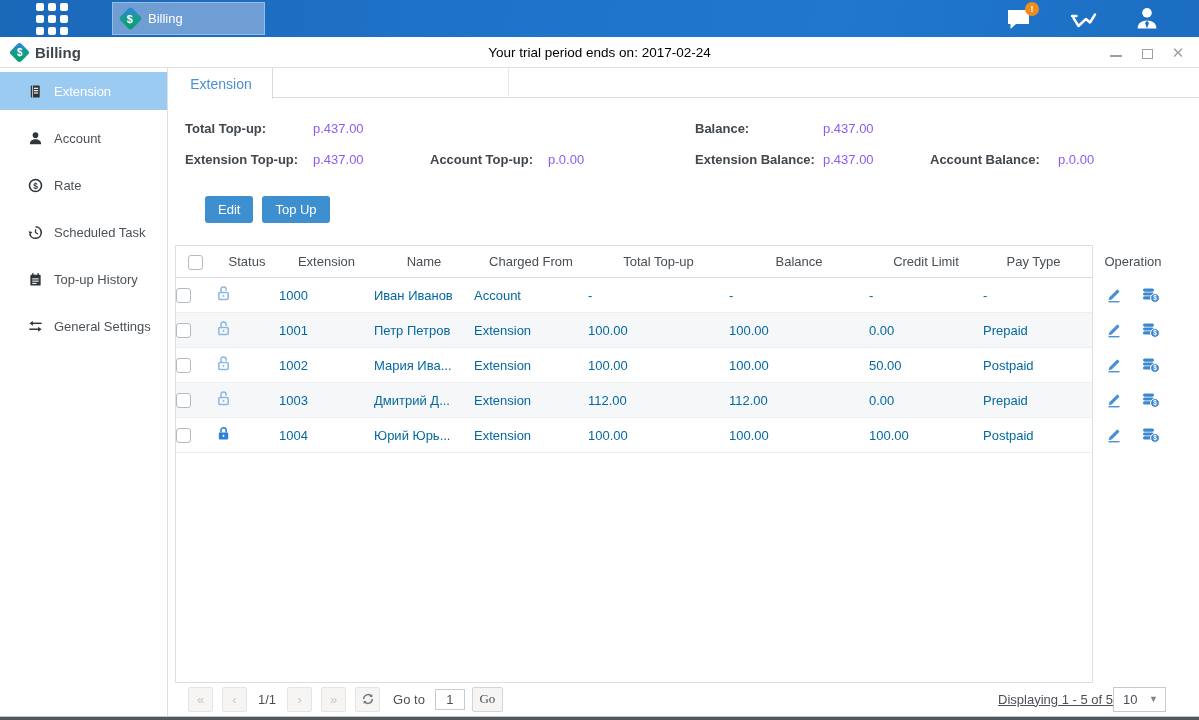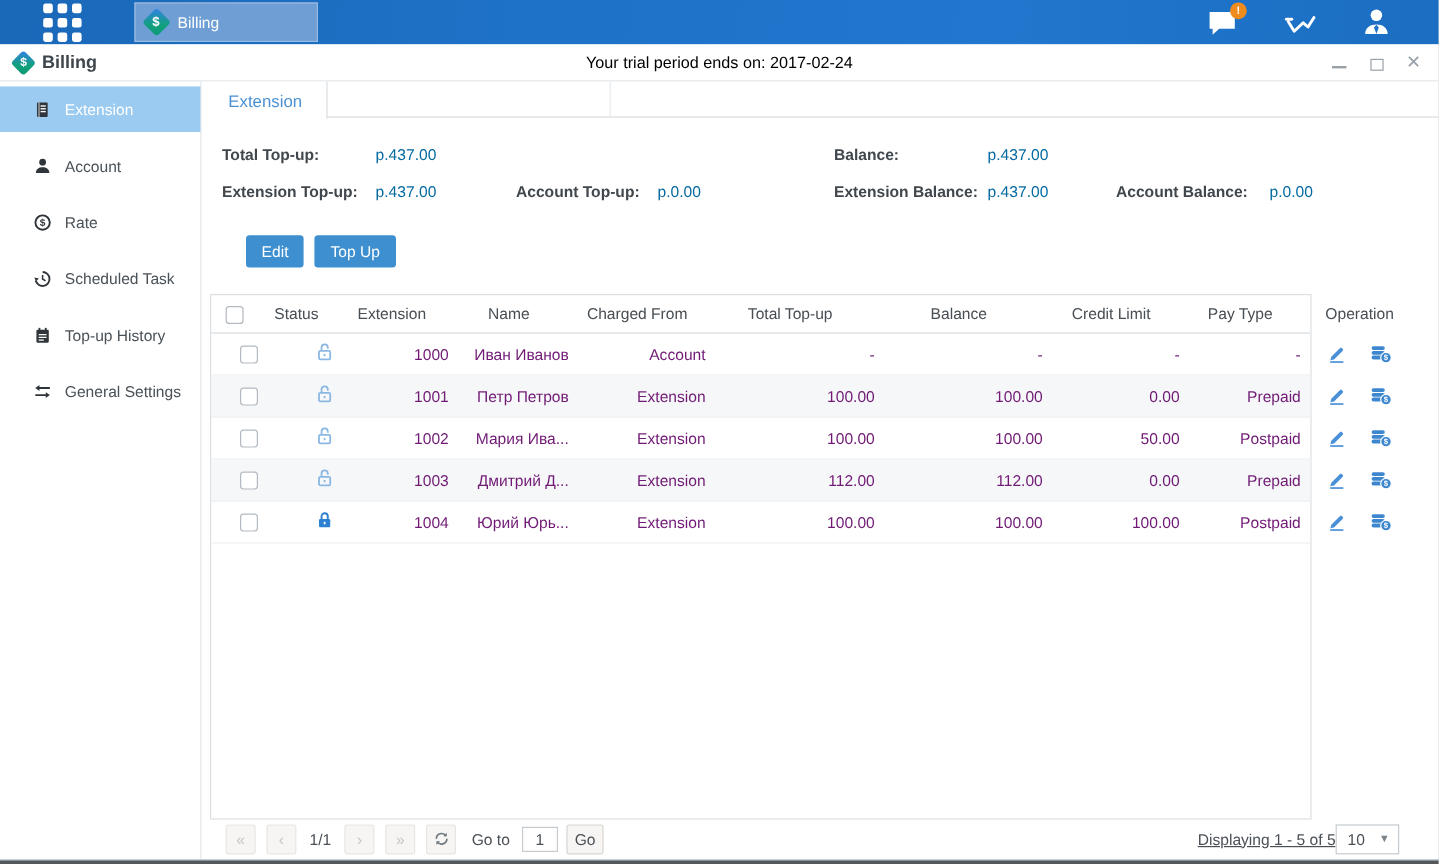--- a/index.html
+++ b/index.html
@@ -52,53 +52,53 @@
   .content { position:absolute; left:168px; top:68px; right:0; bottom:4px; background:#fff; }
   .tabstrip { position:absolute; top:0; left:0; right:0; height:31px; }
   .tab-active { position:absolute; left:2px; top:0; width:103px; height:31px; background:#fff;
     border-right:1px solid #d9dde0; color:#4a90d2; font-size:14px;
     display:flex; align-items:center; justify-content:center; cursor:pointer; }
   .tab-filler { position:absolute; left:105px; right:0; top:0; height:30px; border-bottom:1px solid #d9dde0; }
   .tab-divider { position:absolute; left:340px; top:0; height:30px; width:1px; background:#e6e9ec; }
 
   .summary { position:absolute; top:52px; left:0; right:0; height:72px; font-size:13px; line-height:18px; }
   .s-label { position:absolute; font-weight:bold; color:#40474d; }
-  .s-value { position:absolute; color:#0369a1; }
+  .s-value { position:absolute; color:#8b5cf6; }
 
   .btn-row { position:absolute; top:128px; left:17px; display:flex; gap:9px;padding-left:20px; }
   .btn { height:27px; padding:0 13px; background:#3d8fd0; color:#fff; font-size:13px;
     border:none; border-radius:3px; cursor:pointer; font-family:inherit; }
 
   
   .grid { position:absolute; left:7px; top:177px; width:918px; height:438px;
     border:1px solid #dcdfe2; --cols:39px 64px 95px 100px 114px 141px 140px 114px 101px 98px; }
   .ghead { display:grid; grid-template-columns:var(--cols); height:32px; align-items:center;
     border-bottom:1px solid #d8dcdf; color:#474e54; font-size:13px; text-align:center; }
   .trow { display:grid; grid-template-columns:var(--cols); height:35px; align-items:center;
-    border-bottom:1px solid #eceef0; font-size:13px; color:#701a75; text-align:right; }
+    border-bottom:1px solid #eceef0; font-size:13px; color:#0369a1; text-align:left; }
   .gbody .trow:nth-child(even) { background:#f6f7f8; }
   .checkbox { display:inline-block; width:15px; height:15px; border:1px solid #b4bac1;
     border-radius:3px; background:#fff; vertical-align:middle; cursor:pointer; }
   .lock svg.closed { display:none; }
   .lock.locked svg.closed { display:inline; }
   .ops { display:flex; justify-content:center; gap:20px; align-items:center; }
   .ops span { cursor:pointer; display:flex; }
 
   
   .pager { position:absolute; left:0; right:0; top:617px; height:28px; display:flex;
     align-items:center; padding:0 33px 0 20px; font-size:13px; color:#4a5056; }
   .pg-btn { width:25px; height:25px; background:#f6f5f3; border:1px solid #e7e5e2; border-radius:2px;
     display:flex; align-items:center; justify-content:center; color:#c9c5c0; font-size:13px;
     margin-right:9px; cursor:pointer; flex:0 0 auto; }
   .pg-ind { margin:0 11px 0 2px; }
   .goto-label { margin:0 10px 0 4px; }
   .goto-input { width:30px; height:21px; border:1px solid #c6cbd0; text-align:center; font-size:13px;
     font-family:inherit; color:#4a5056; padding:0; }
   .go-btn { width:31px; height:25px; margin-left:7px; background:#f6f5f3; border:1px solid #d8d5d1;
-    border-radius:2px; font-size:13px; color:#4a5056; cursor:pointer; font-family:Liberation Sans, sans-serif; }
+    border-radius:2px; font-size:13px; color:#4a5056; cursor:pointer; font-family:Liberation Serif, serif; }
   .spacer { flex:1; }
   .displaying { margin-right:0;text-decoration:underline; }
   .page-size { width:53px; height:25px; border:1px solid #c6cbd0; background:#fff; display:flex;
     align-items:center; padding-left:9px; cursor:pointer; }
   .page-size .caret { margin-left:auto; padding-right:7px; color:#7b8288; font-size:9px; }
 
   
   .win-line { position:absolute; bottom:3px; left:0; right:0; height:1px; background:#b5c8d4; }
   .win-strip { position:absolute; bottom:0; left:0; right:0; height:3px; background:#54585b; }
 </style>

